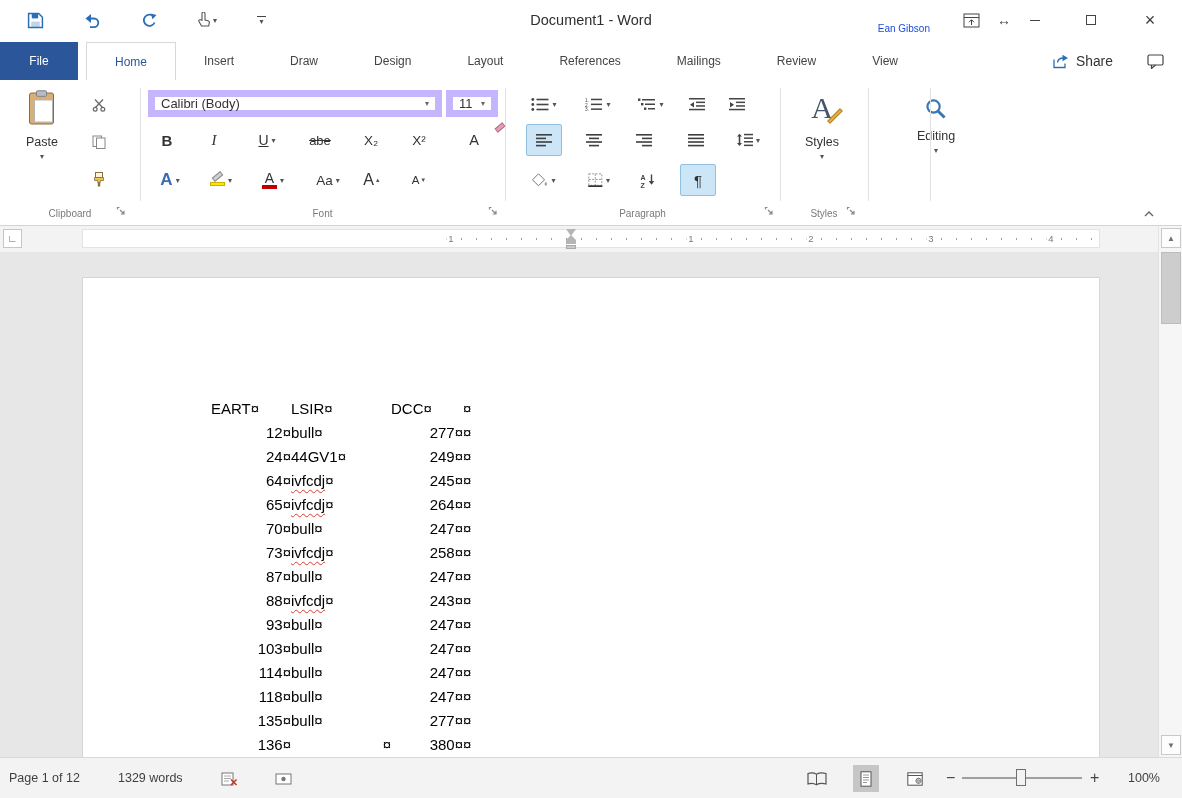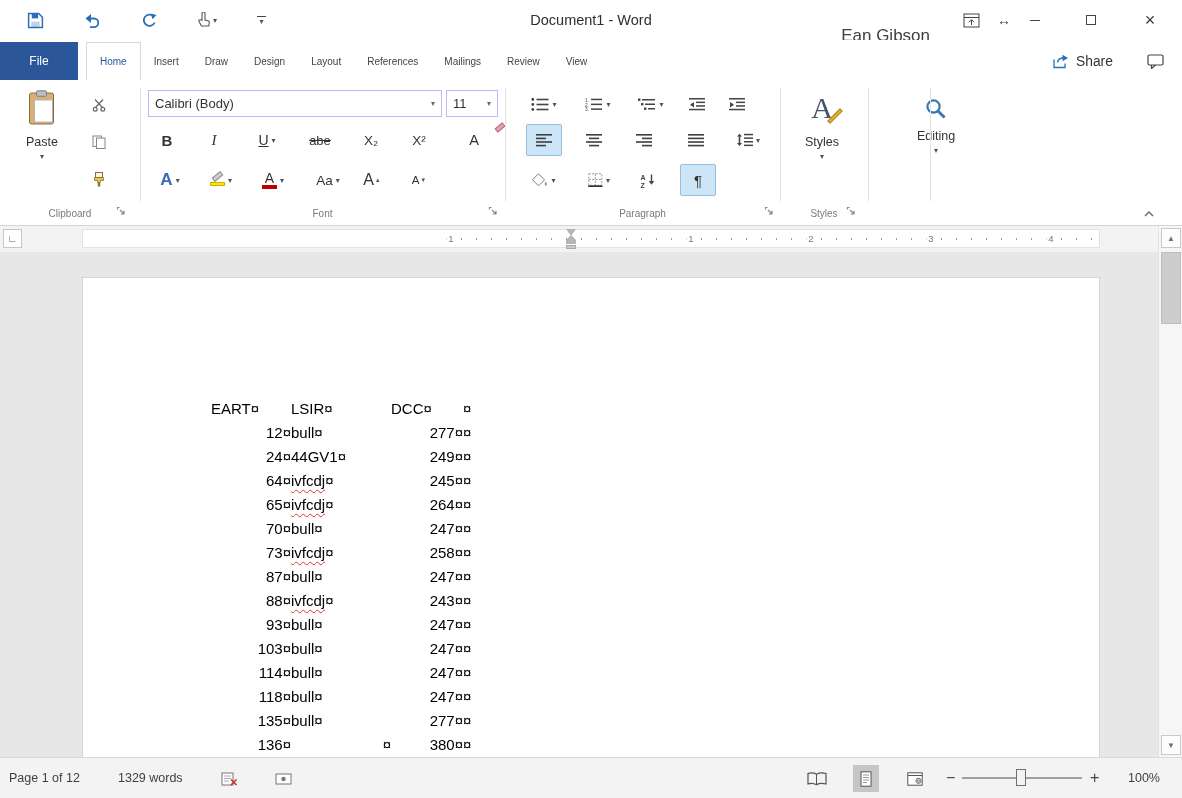--- a/index.html
+++ b/index.html
@@ -14,45 +14,45 @@
   radial-gradient(circle at 70px 52px, transparent 13px, rgba(0,0,0,0.04) 13px 15px, transparent 15px),
   radial-gradient(circle at 24px 20px, rgba(0,0,0,0.05) 0 2px, transparent 2px);
  background-size:96px 72px,128px 96px,96px 72px}
 .titlebar{position:absolute;left:0;top:0;width:100%;height:40px;background:#fff;z-index:2}
 .qat{position:absolute;left:27px;top:0;height:40px;display:flex;align-items:center;gap:40px}
 .qat-btn{display:inline-flex;align-items:center;cursor:default}
 .dd{font-size:8px;color:#555;margin-left:3px}
 .qat-custom{display:inline-flex;flex-direction:column;align-items:center;line-height:6px}
 .qat-custom i{display:block;width:9px;border-top:1.5px solid #444;margin-bottom:2px}
 .title{position:absolute;left:0;right:0;top:0;height:40px;display:flex;align-items:center;justify-content:center;font-size:14.5px;color:#2f2f2f}
-.user{position:absolute;right:252px;top:16px;height:40px;display:flex;align-items:center;font-size:17px;color:#404040}
+.user{position:absolute;right:252px;top:8px;height:40px;display:flex;align-items:center;font-size:10px;color:#1d4ed8}
 .win-btn{position:absolute;top:0;height:40px;display:flex;align-items:center;justify-content:center;font-size:14px;color:#444;cursor:pointer}
 .minbar{display:inline-block;width:10px;border-top:1.2px solid #444}
 .maxbox{display:inline-block;width:10px;height:10px;border:1.2px solid #444}
 .closex{font-size:18px;color:#3c3c3c}
 
 
 .tabrow{position:absolute;top:40px;left:0;width:100%;height:40px;background:#fff;z-index:2}
 .file-tab{position:absolute;left:0;top:2px;width:78px;height:38px;background:#2b579a;color:#fff;display:flex;align-items:center;justify-content:center;font-size:12px;cursor:pointer}
 .rtabs{position:absolute;left:86px;top:2px;height:38px;display:flex}
-.rtab{padding:0 13px;display:flex;align-items:center;font-size:10px;color:#444;cursor:pointer}
+.rtab{padding:0 28px;display:flex;align-items:center;font-size:12px;color:#444;cursor:pointer}
 .rtab.active{color:#2b579a;background:#fff;border:1px solid #d8d8d8;border-bottom:none}
 .tellme{position:absolute;left:793px;top:2px;height:38px;display:flex;align-items:center;gap:8px;cursor:pointer}
 .tellme-text{font-size:13.8px;color:#595959}
 .share{position:absolute;left:1052px;top:2px;height:38px;display:flex;align-items:center;gap:7px;cursor:pointer;font-size:13.8px;color:#333}
 .comment-btn{position:absolute;left:1140px;top:2px;height:38px;width:30px;display:flex;align-items:center;justify-content:center;cursor:pointer}
 
 
 .ribbon{position:absolute;top:80px;left:0;width:100%;height:146px;background:#fff;border-bottom:1px solid #d4d4d4;z-index:2}
 .vsep{position:absolute;top:8px;bottom:24px;width:1px;background:#e2e2e2}
 .grp-label{position:absolute;bottom:6px;font-size:10px;color:#7a7a7a;text-align:center}
 .launcher{position:absolute;bottom:7px;width:14px;height:14px;display:flex;align-items:center;justify-content:center;cursor:pointer}
 .rbtn{position:absolute;display:flex;align-items:center;justify-content:center;border-radius:2px;cursor:pointer}
 .rbtn.sel{background:#cde6f7;border:1px solid #92c0e0}
-.combo{position:absolute;height:27px;border:1px solid #c4b5fd;background:#fff;display:flex;align-items:center;font-size:13px;padding:0 6px;color:#333;cursor:pointer}
+.combo{position:absolute;height:27px;border:7px solid #c4b5fd;background:#fff;display:flex;align-items:center;font-size:13px;padding:0 6px;color:#333;cursor:pointer}
 .combo .arrow{margin-left:auto;font-size:8px;color:#666;padding-left:6px}
 .big-btn{position:absolute;display:flex;flex-direction:column;align-items:center;cursor:pointer}
 .big-label{font-size:12.5px;color:#333;margin-top:5px}
 .big-dd{font-size:8px;color:#555;margin-top:3px}
 .gB{font-weight:bold;font-size:15px;color:#333}
 .gI{font-family:"Liberation Serif","DejaVu Serif",serif;font-style:italic;font-size:15px;color:#333}
 .gU{text-decoration:underline;font-size:14px;color:#333}
 .gabe{text-decoration:line-through;font-size:13px;color:#333}
 .gX{font-size:13.5px;color:#333}
 .gclear{font-size:14.5px;color:#333;position:relative}

